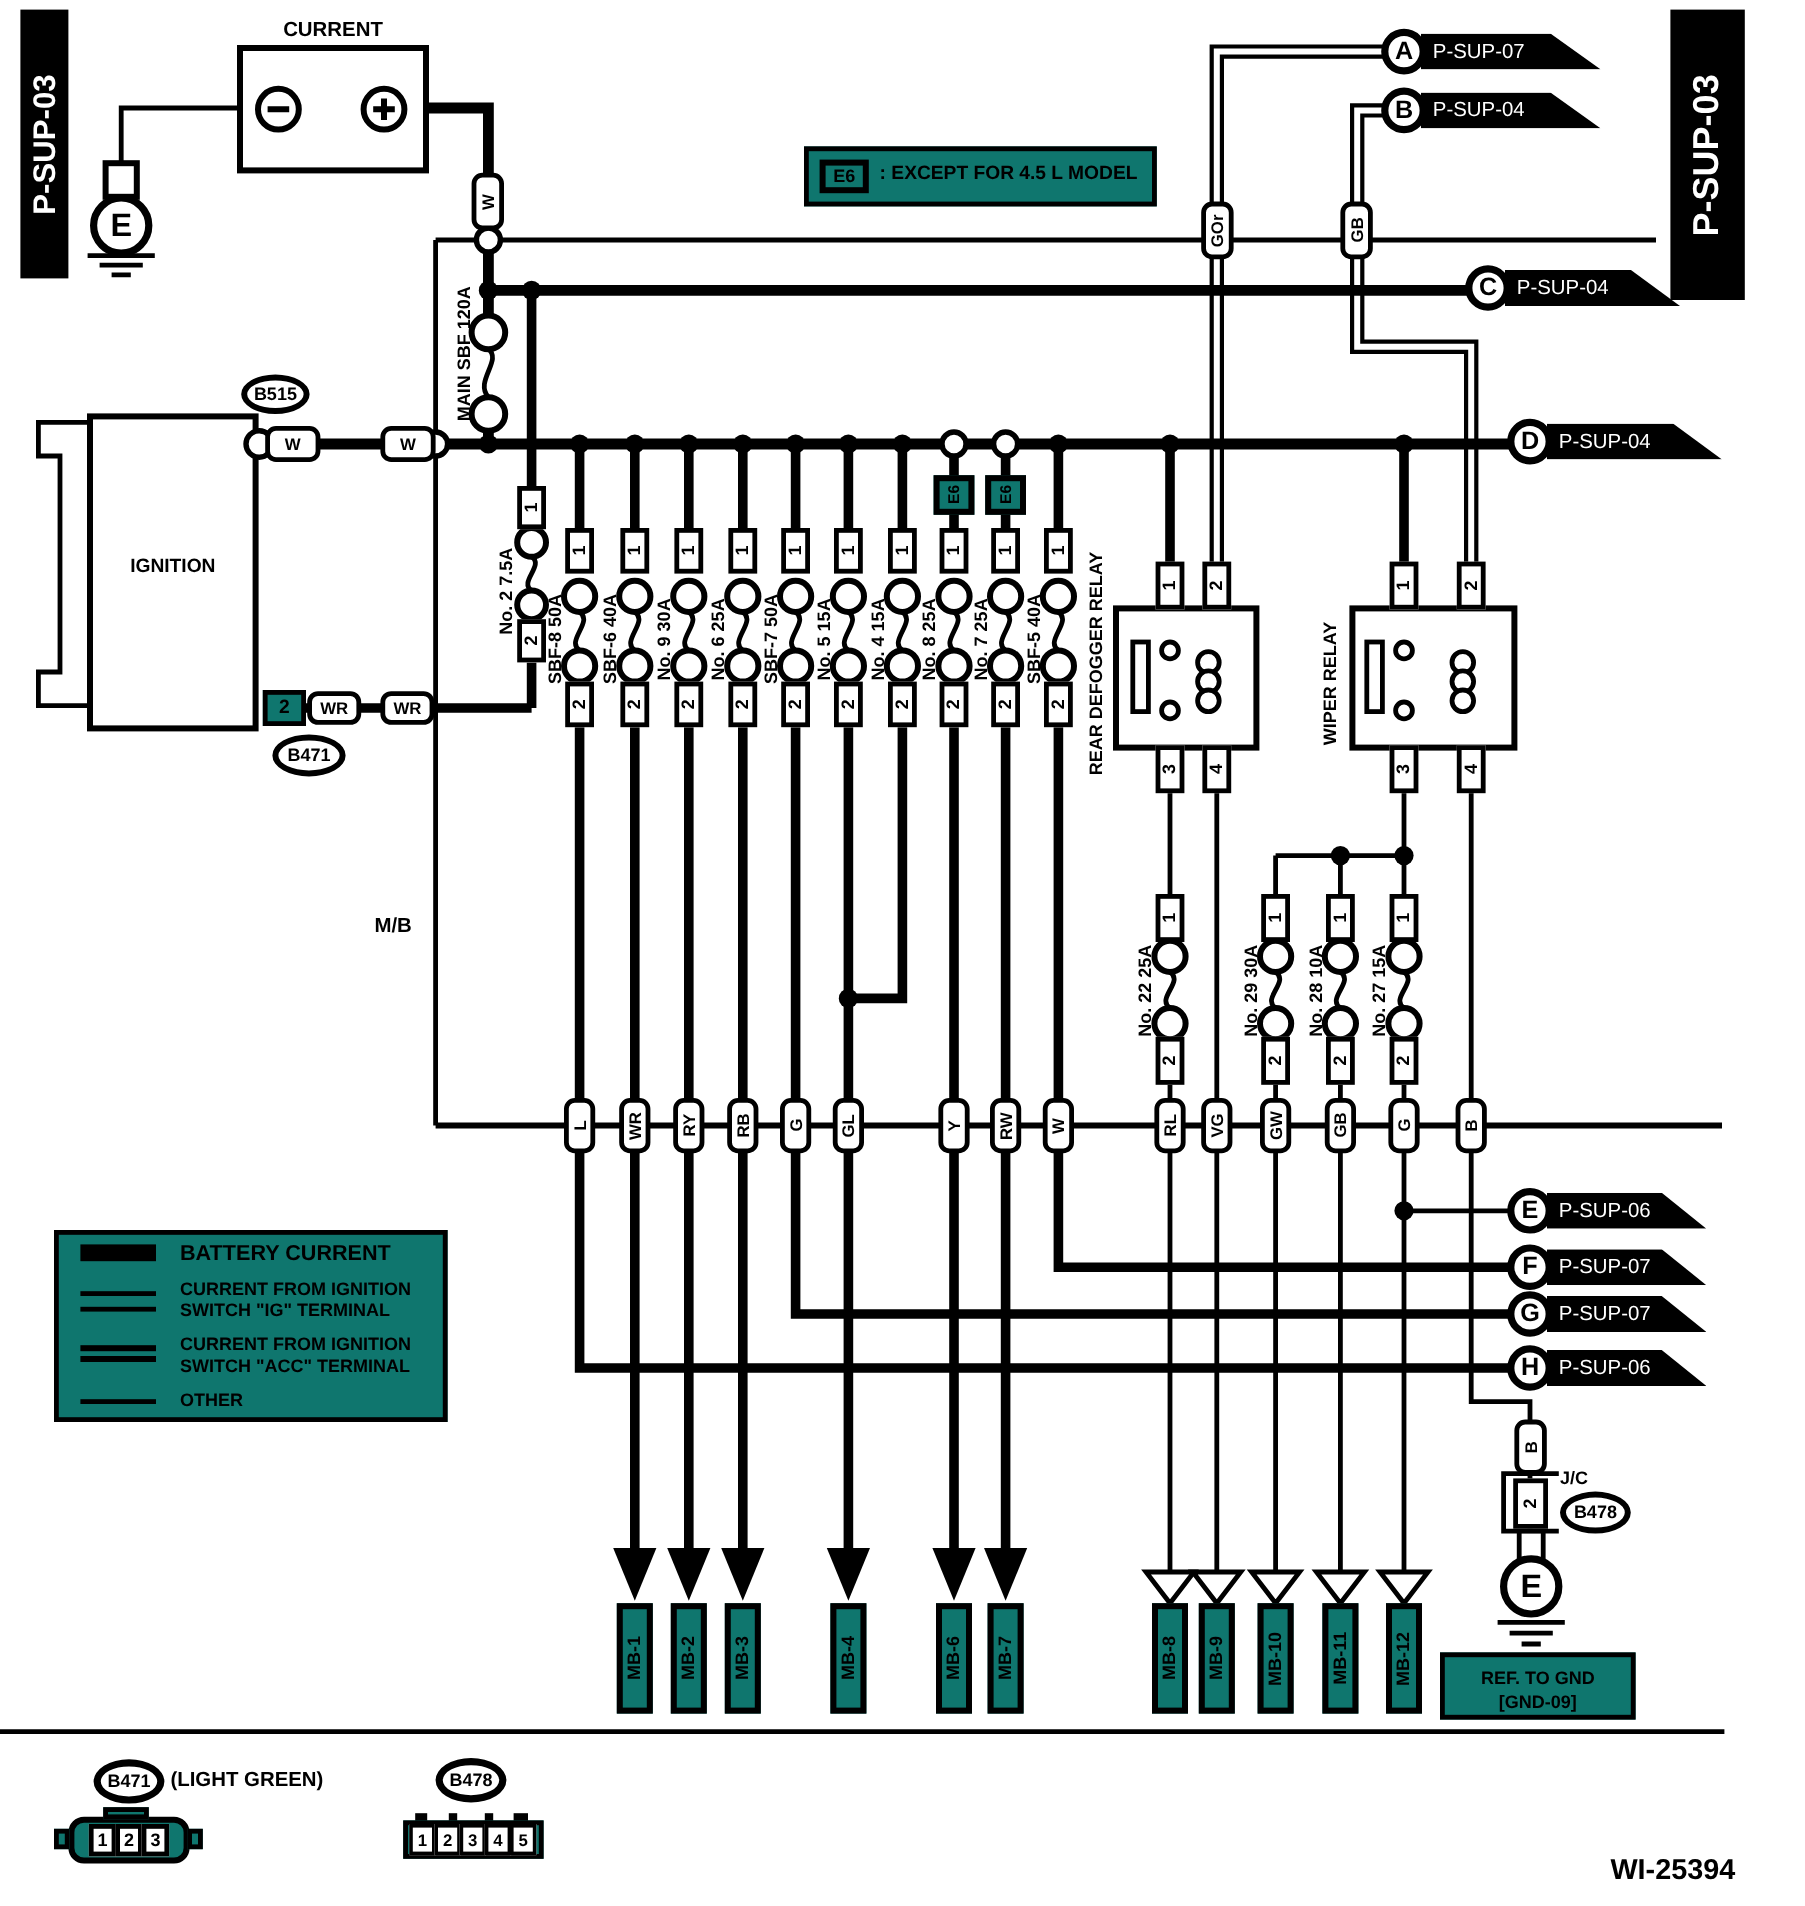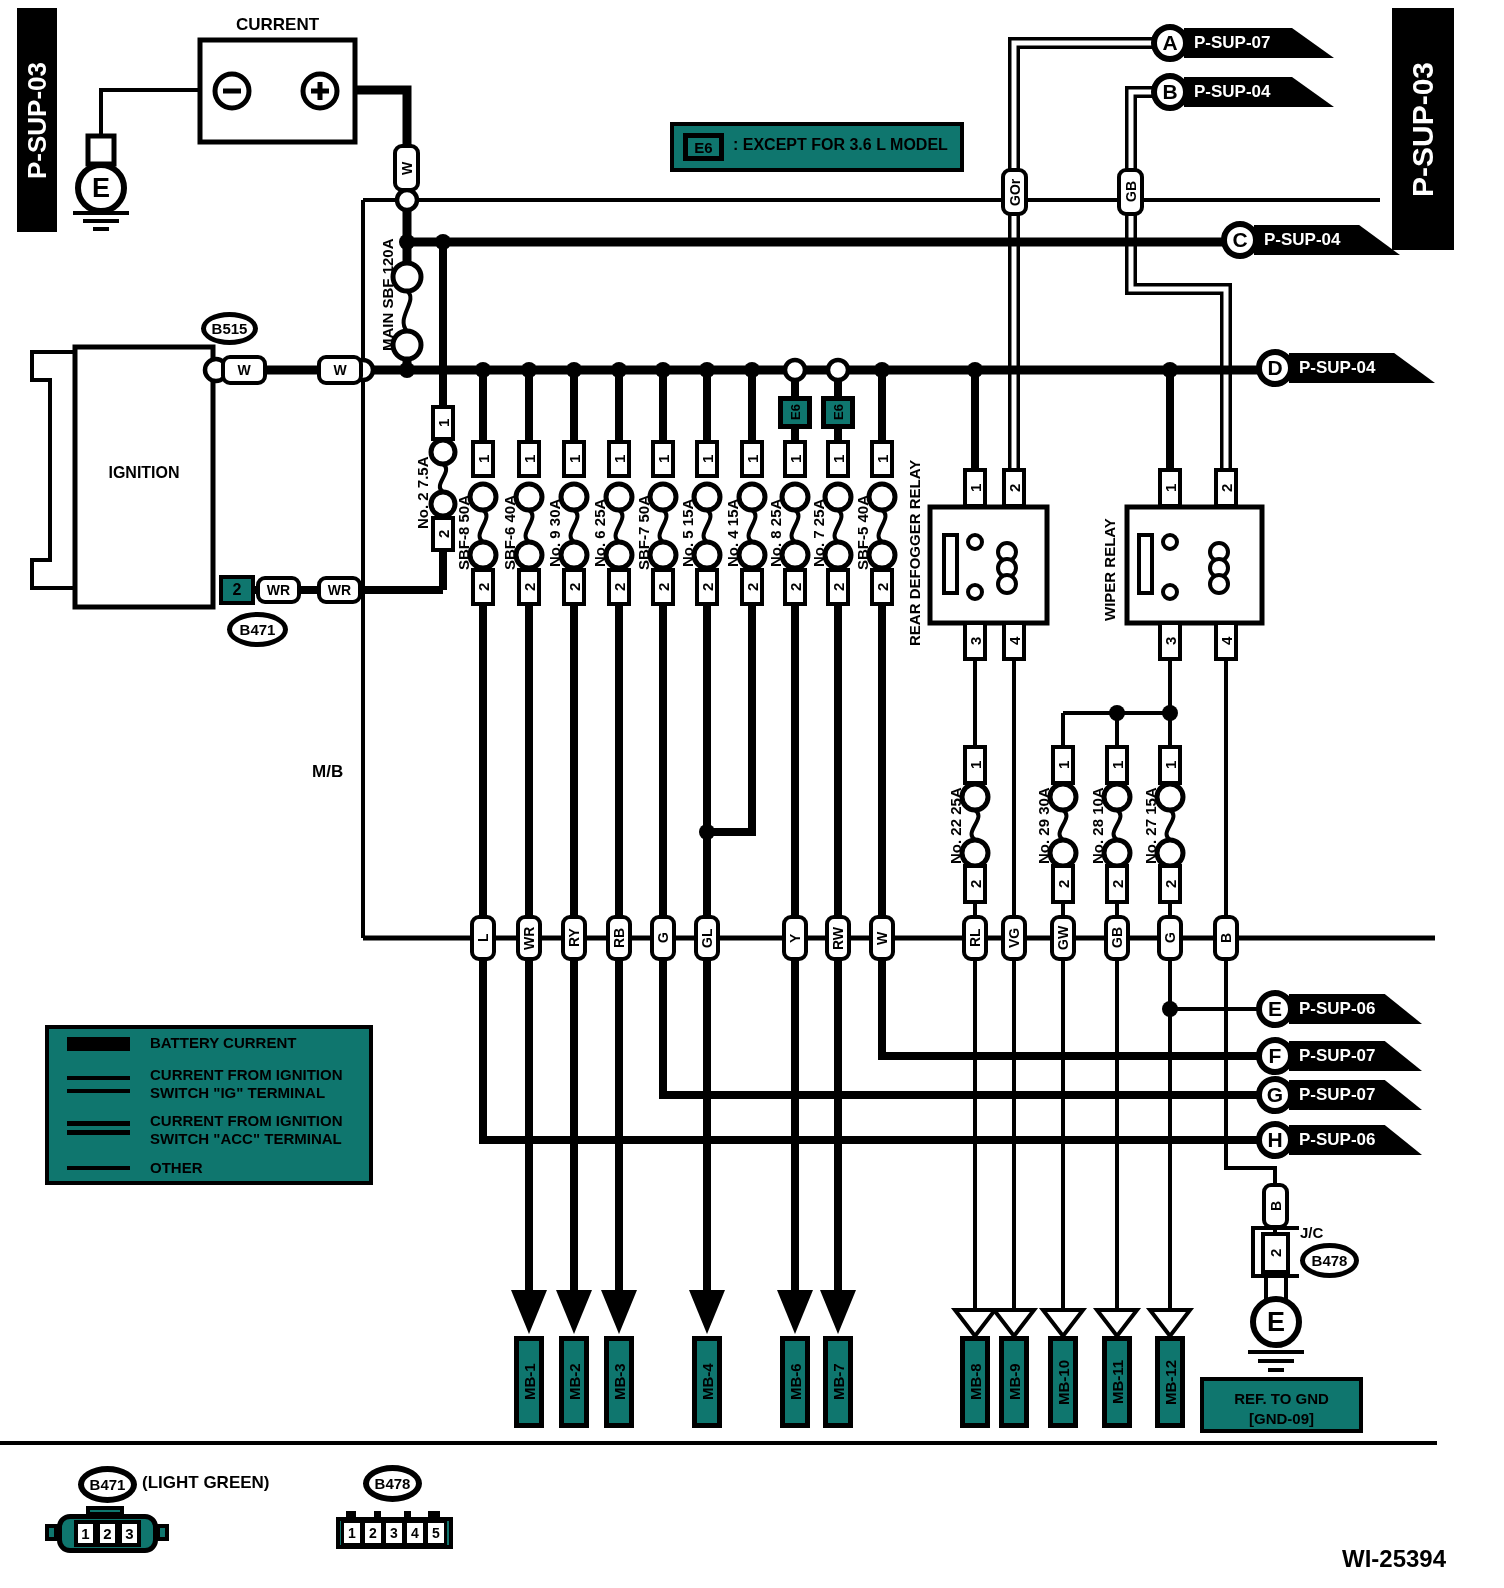--- a/index.html
+++ b/index.html
@@ -14,21 +14,21 @@
   .term{position:absolute;background:#fff;border:4px solid #000;display:flex;align-items:center;
         justify-content:center;font-weight:bold;font-size:15px;box-sizing:border-box}
   .pill{position:absolute;background:#fff;border:4px solid #000;border-radius:9px;display:flex;
         align-items:center;justify-content:center;font-weight:bold;font-size:14px;box-sizing:border-box}
   .oval{position:absolute;background:#fff;border:5px solid #000;border-radius:50%;display:flex;
         align-items:center;justify-content:center;font-weight:bold;font-size:15px;box-sizing:border-box}
   .fbox{position:absolute;background:#0f766e;border:4px solid #000;box-sizing:border-box}
   .flagc{position:absolute;width:38px;height:38px;background:#fff;border:6px solid #000;border-radius:50%;
          display:flex;align-items:center;justify-content:center;font-weight:bold;font-size:21px;
          box-sizing:border-box;z-index:3}
-  .flagb{position:absolute;height:30px;background:#000;color:#fff;font-weight:bold;font-size:17px;
+  .flagb{position:absolute;height:30px;background:#000;color:#fff;font-weight:normal;font-size:17px;
          line-height:30px;padding-left:10px;box-sizing:border-box;z-index:2;
          clip-path:polygon(0 0,72% 0,100% 100%,0 100%)}
   .sideb{position:absolute;background:#000;color:#fff;display:flex;align-items:center;
          justify-content:center;font-weight:bold;box-sizing:border-box}
   .blk{position:absolute;background:#000}
 </style>
 </head>
 <body>
 
 <div id="page">
@@ -190,21 +190,21 @@
 </svg>
 
 <div class="sideb vt" style="left:17px;top:8px;width:40px;height:224px;font-size:26px">P-SUP-03</div>
 <div class="sideb vt" style="left:1392px;top:8px;width:62px;height:242px;font-size:30px">P-SUP-03</div>
 
 <div class="lbl ctr" style="left:200px;top:14px;width:155px;height:22px;font-size:17px">CURRENT</div>
 <div class="lbl ctr" style="left:84px;top:171px;width:34px;height:34px;font-size:27px">E</div>
 
 <div class="fbox" style="left:670px;top:122px;width:294px;height:50px"></div>
 <div class="fbox ctr" style="left:683px;top:133px;width:41px;height:28px;border-width:5px;font-weight:bold;font-size:15px">E6</div>
-<div class="lbl" style="left:733px;top:136px;font-size:16px">: EXCEPT FOR 3.6 L MODEL</div>
+<div class="lbl" style="left:733px;top:136px;font-size:16px">: EXCEPT FOR 4.5 L MODEL</div>
 
 <div class="lbl ctr" style="left:83px;top:462px;width:122px;height:22px;font-size:16px">IGNITION</div>
 <div class="oval" style="left:201px;top:312px;width:57px;height:33px">B515</div>
 <div class="oval" style="left:227px;top:612px;width:61px;height:35px">B471</div>
 <div class="fbox ctr" style="left:219px;top:575px;width:36px;height:30px;font-weight:bold;font-size:16px">2</div>
 <div class="pill" style="left:221px;top:355px;width:46px;height:30px">W</div>
 <div class="pill" style="left:317px;top:355px;width:46px;height:30px">W</div>
 <div class="pill" style="left:256px;top:576px;width:45px;height:28px">WR</div>
 <div class="pill" style="left:317px;top:576px;width:45px;height:28px">WR</div>
 
@@ -306,21 +306,21 @@
 <div class="flagc" style="left:1256px;top:990px">E</div>
 <div class="flagb" style="left:1289px;top:1041px;width:133px">P-SUP-07</div>
 <div class="flagc" style="left:1256px;top:1037px">F</div>
 <div class="flagb" style="left:1289px;top:1080px;width:133px">P-SUP-07</div>
 <div class="flagc" style="left:1256px;top:1076px">G</div>
 <div class="flagb" style="left:1289px;top:1125px;width:133px">P-SUP-06</div>
 <div class="flagc" style="left:1256px;top:1121px">H</div>
 
 <div class="fbox" style="left:45px;top:1025px;width:328px;height:160px"></div>
 <div class="blk" style="left:67px;top:1037px;width:63px;height:14px"></div>
-<div class="lbl" style="left:150px;top:1034px;font-size:15px">BATTERY CURRENT</div>
+<div class="lbl" style="left:150px;top:1034px;font-size:18px">BATTERY CURRENT</div>
 <div class="blk" style="left:67px;top:1076px;width:63px;height:4px"></div>
 <div class="blk" style="left:67px;top:1089px;width:63px;height:4px"></div>
 <div class="lbl" style="left:150px;top:1066px;font-size:15px">CURRENT FROM IGNITION</div>
 <div class="lbl" style="left:150px;top:1084px;font-size:15px">SWITCH "IG" TERMINAL</div>
 <div class="blk" style="left:67px;top:1121px;width:63px;height:5px"></div>
 <div class="blk" style="left:67px;top:1130px;width:63px;height:5px"></div>
 <div class="lbl" style="left:150px;top:1112px;font-size:15px">CURRENT FROM IGNITION</div>
 <div class="lbl" style="left:150px;top:1130px;font-size:15px">SWITCH "ACC" TERMINAL</div>
 <div class="blk" style="left:67px;top:1166px;width:63px;height:4px"></div>
 <div class="lbl" style="left:150px;top:1159px;font-size:15px">OTHER</div>

